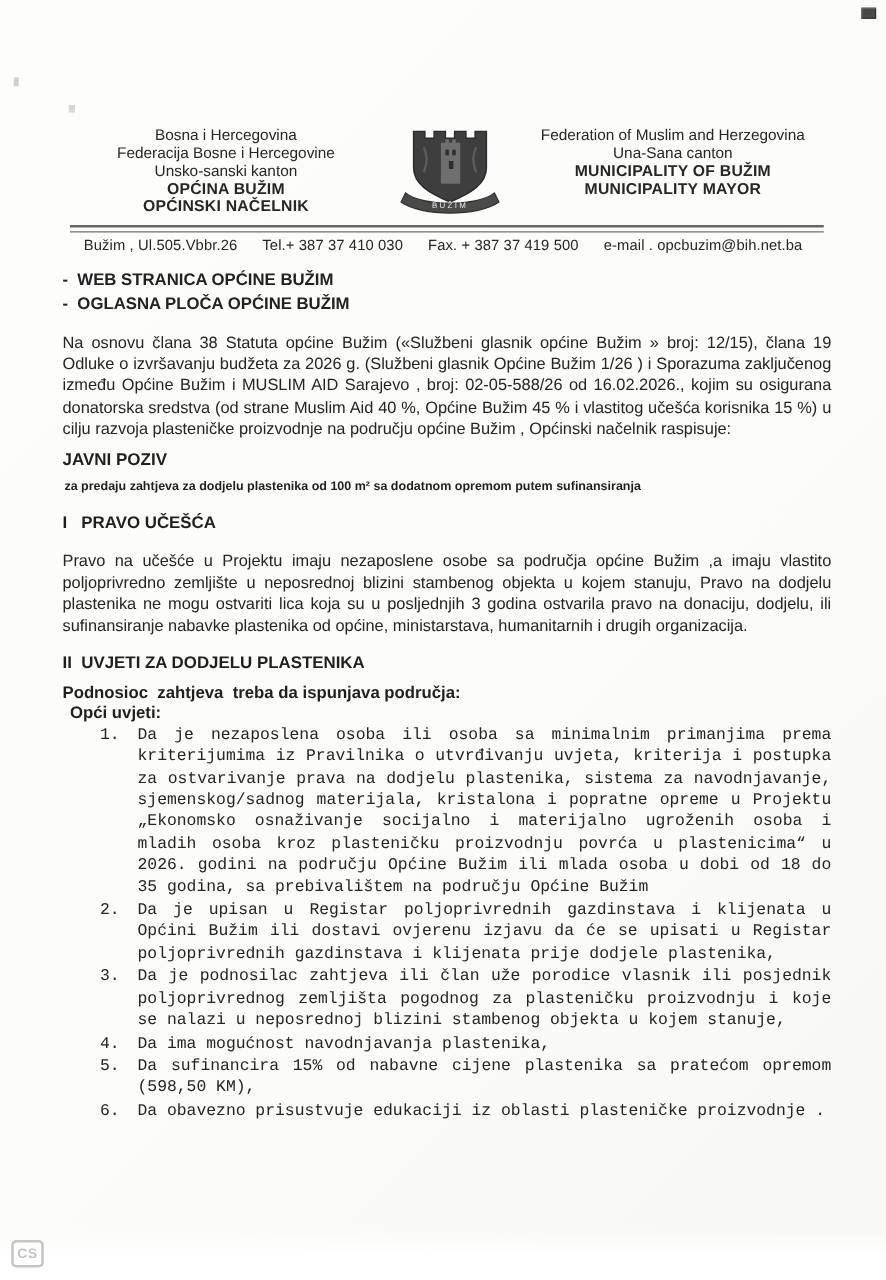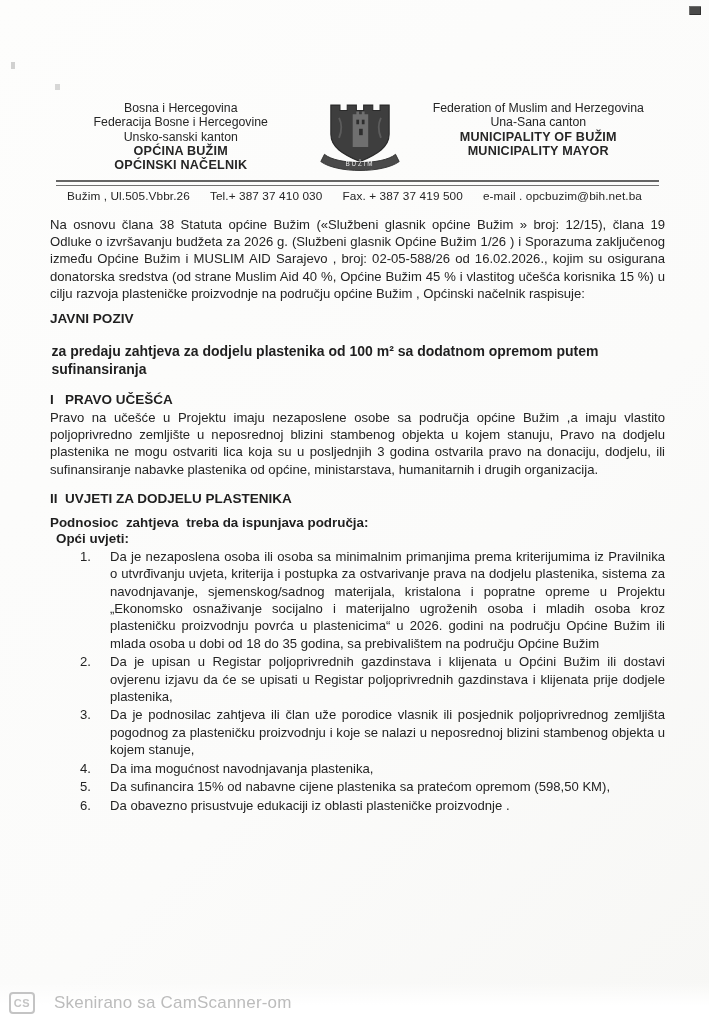--- a/index.html
+++ b/index.html
@@ -33,27 +33,27 @@
   }
   
   .content{padding:0 44px 0 50px;}
   .reference{margin-top:12px;font-family:"Liberation Serif",serif;font-weight:bold;font-size:14.6px;line-height:18.5px;color:#1d1d1d;}
   .distribution{margin-top:11px;font-weight:bold;font-size:13.4px;line-height:19px;color:#222;}
   .distribution div{white-space:pre-wrap;}
   .para{font-size:13.1px;line-height:17.2px;text-align:justify;color:#242424;}
   .preamble{margin-top:13px;}
   .call-title{margin-top:8px;font-weight:bold;color:#1f1f1f;}
   .call-title .t1{font-size:13.6px;line-height:18px;}
-  .call-title .t2{font-size:14px;line-height:18px;max-width:612px;margin:14px auto;}
+  .call-title .t2{font-size:10px;line-height:18px;max-width:612px;margin:4px auto;}
   .sec-heading{margin-top:11px;font-weight:bold;font-size:13.5px;color:#1f1f1f;white-space:pre-wrap;}
-  .sec1-para{margin-top:2px;}
+  .sec1-para{margin-top:15px;}
   .sec2-heading{margin-top:13px;}
   .sec2-intro{margin-top:9px;font-weight:bold;font-size:13.4px;color:#1f1f1f;white-space:pre-wrap;}
   .sec2-sub{margin-top:1px;font-weight:bold;font-size:13.4px;color:#1f1f1f;padding-left:6px;}
-  ol.conditions{margin:2px 0 12px 0;padding:0 0 0 30px;counter-reset:cond;list-style:none;}
+  ol.conditions{margin:2px 0 12px 0;padding:0 0 0 30px;counter-reset:cond;list-style:none;font-family:Liberation Mono, monospace;}
   ol.conditions li{
     position:relative;padding-left:30px;margin-top:1px;
     font-size:13.1px;line-height:17.4px;text-align:justify;color:#242424;
   }
   ol.conditions li::before{
     counter-increment:cond;content:counter(cond) ".";
     position:absolute;left:0;top:0;
   }
   
   .corner-mark{
@@ -118,20 +118,24 @@
   <div class="contact">
     <span>Bužim , Ul.505.Vbbr.26</span>
     <span>Tel.+ 387 37 410 030</span>
     <span>Fax. + 387 37 419 500</span>
     <span>e-mail . opcbuzim@bih.net.ba</span>
   </div>
 
   <div class="content">
 
 
+    <div class="distribution">
+      <div>-  WEB STRANICA OPĆINE BUŽIM</div>
+      <div>-  OGLASNA PLOČA OPĆINE BUŽIM</div>
+    </div>
 
     <div class="para preamble">Na osnovu člana 38 Statuta općine Bužim («Službeni glasnik općine Bužim » broj: 12/15), člana 19 Odluke o izvršavanju budžeta za 2026 g. (Službeni glasnik Općine Bužim 1/26 ) i Sporazuma zaključenog između Općine Bužim  i MUSLIM AID Sarajevo , broj: 02-05-588/26 od 16.02.2026., kojim su osigurana donatorska sredstva (od strane Muslim Aid 40 %, Općine Bužim 45 % i vlastitog učešća korisnika 15 %) u cilju razvoja plasteničke proizvodnje na području općine Bužim , Općinski načelnik raspisuje:</div>
 
     <div class="call-title">
       <div class="t1">JAVNI POZIV</div>
       <div class="t2">za predaju zahtjeva za dodjelu plastenika od 100 m² sa dodatnom opremom putem sufinansiranja</div>
     </div>
 
     <div class="sec-heading">I   PRAVO UČEŠĆA</div>
     <div class="para sec1-para">Pravo   na učešće u Projektu imaju nezaposlene osobe sa područja općine Bužim ,a imaju vlastito poljoprivredno zemljište u neposrednoj blizini stambenog objekta u kojem stanuju, Pravo na dodjelu plastenika ne mogu ostvariti lica koja su u posljednjih 3 godina ostvarila pravo na donaciju, dodjelu, ili sufinansiranje nabavke plastenika od općine, ministarstava, humanitarnih i drugih organizacija.</div>
@@ -146,16 +150,15 @@
       <li>Da je podnosilac zahtjeva  ili član uže porodice vlasnik ili posjednik poljoprivrednog zemljišta pogodnog za plasteničku proizvodnju i koje se nalazi u neposrednoj blizini stambenog objekta u kojem stanuje,</li>
       <li>Da  ima mogućnost navodnjavanja plastenika,</li>
       <li>Da sufinancira 15% od nabavne cijene plastenika sa pratećom opremom (598,50 KM),</li>
       <li>Da obavezno prisustvuje edukaciji iz oblasti plasteničke proizvodnje .</li>
     </ol>
 
   </div>
 
   <div class="scan-footer">
     <div class="cs-badge">CS</div>
-    <div class="scan-label">Skenirano sa CamScanner-om</div>
   </div>
 
 </div>
 
 </body></html>

